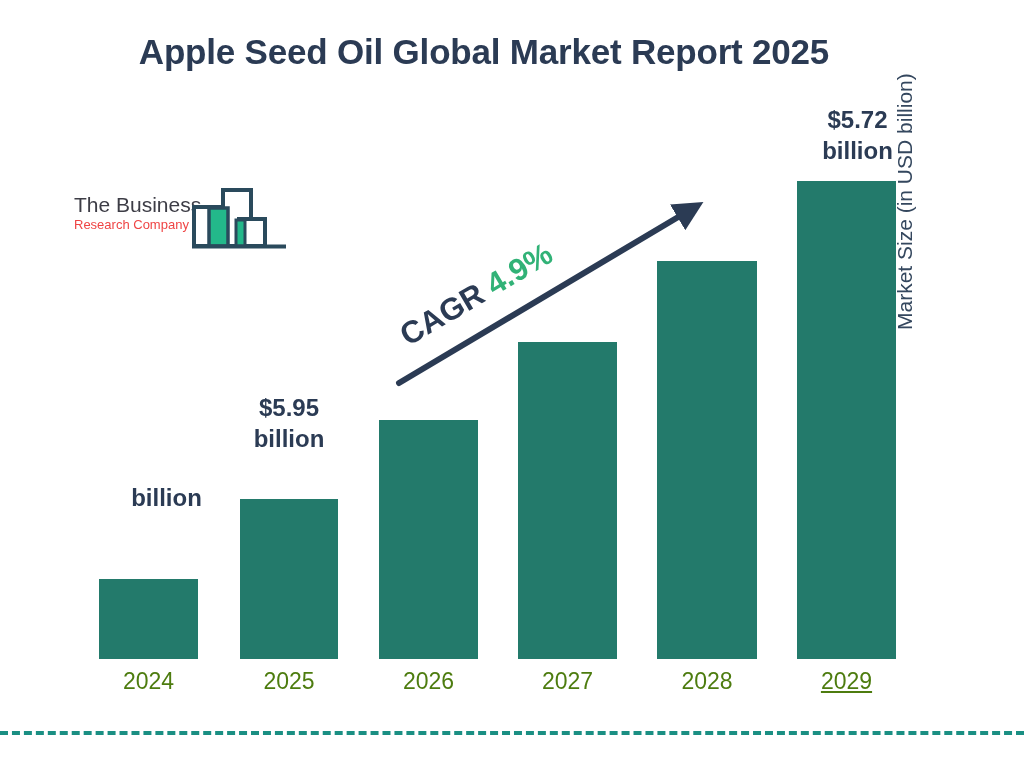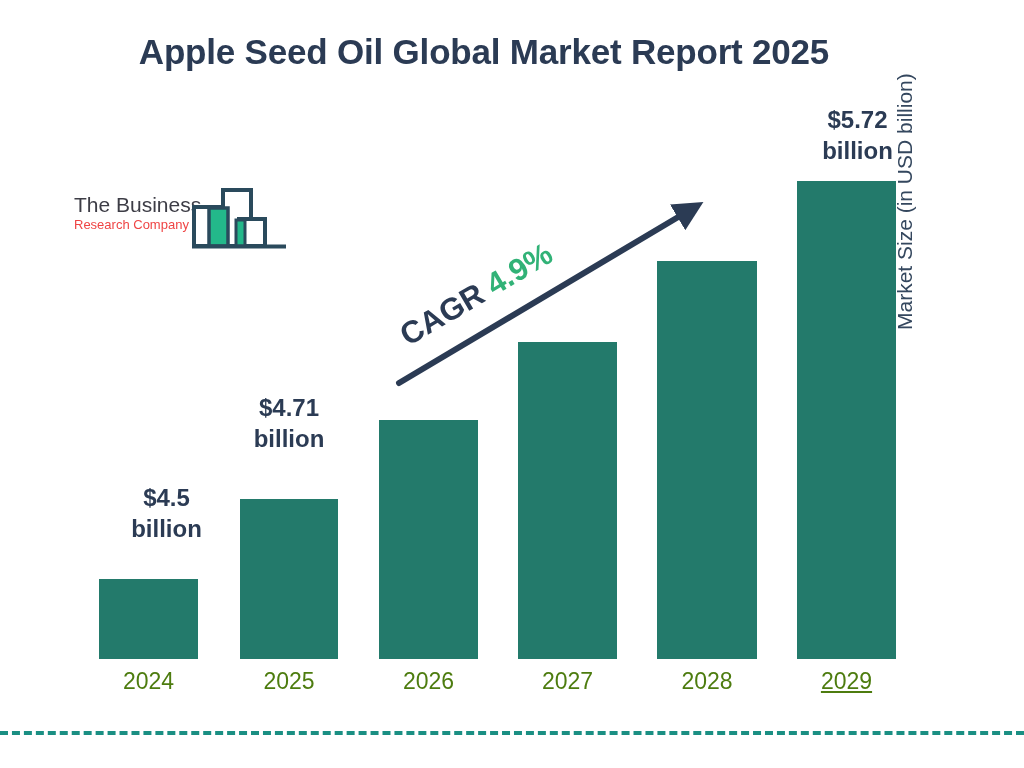--- a/index.html
+++ b/index.html
@@ -162,27 +162,26 @@
 
     <rect x="44" y="34" width="9" height="26" fill="#23b88a" stroke="#2a4a5c" stroke-width="3"></rect>
 
     <line x1="0" y1="60.5" x2="94" y2="60.5" stroke="#2a4a5c" stroke-width="4"></line>
   </svg>
 </div>
 
 <div id="plot">
     <div class="bar" style="left: 99px; top: 579px; width: 99px; height: 80px; background: rgb(35, 122, 107);"></div>
     <div class="bar-value-label" style="left: 99px; top: 483px; width: 135px;">
-      <div>$4.5</div>
       <div>billion</div>
     </div>
     <div class="x-tick-label" style="left: 87px; top: 668px; width: 123px;">2024</div>
     <div class="bar" style="left: 240px; top: 499px; width: 98px; height: 160px; background: rgb(35, 122, 107);"></div>
     <div class="bar-value-label" style="left: 222px; top: 393px; width: 134px;">
-      <div>$4.71</div>
+      <div>$5.95</div>
       <div>billion</div>
     </div>
     <div class="x-tick-label" style="left: 228px; top: 668px; width: 122px;">2025</div>
     <div class="bar" style="left: 379px; top: 420px; width: 99px; height: 239px; background: rgb(35, 122, 107);"></div>
     <div class="x-tick-label" style="left: 367px; top: 668px; width: 123px;">2026</div>
     <div class="bar" style="left: 518px; top: 342px; width: 99px; height: 317px; background: rgb(35, 122, 107);"></div>
     <div class="x-tick-label" style="left: 506px; top: 668px; width: 123px;">2027</div>
     <div class="bar" style="left: 657px; top: 261px; width: 100px; height: 398px; background: rgb(35, 122, 107);"></div>
     <div class="x-tick-label" style="left: 645px; top: 668px; width: 124px;">2028</div>
     <div class="bar" style="left: 797px; top: 181px; width: 99px; height: 478px; background: rgb(35, 122, 107);"></div>

